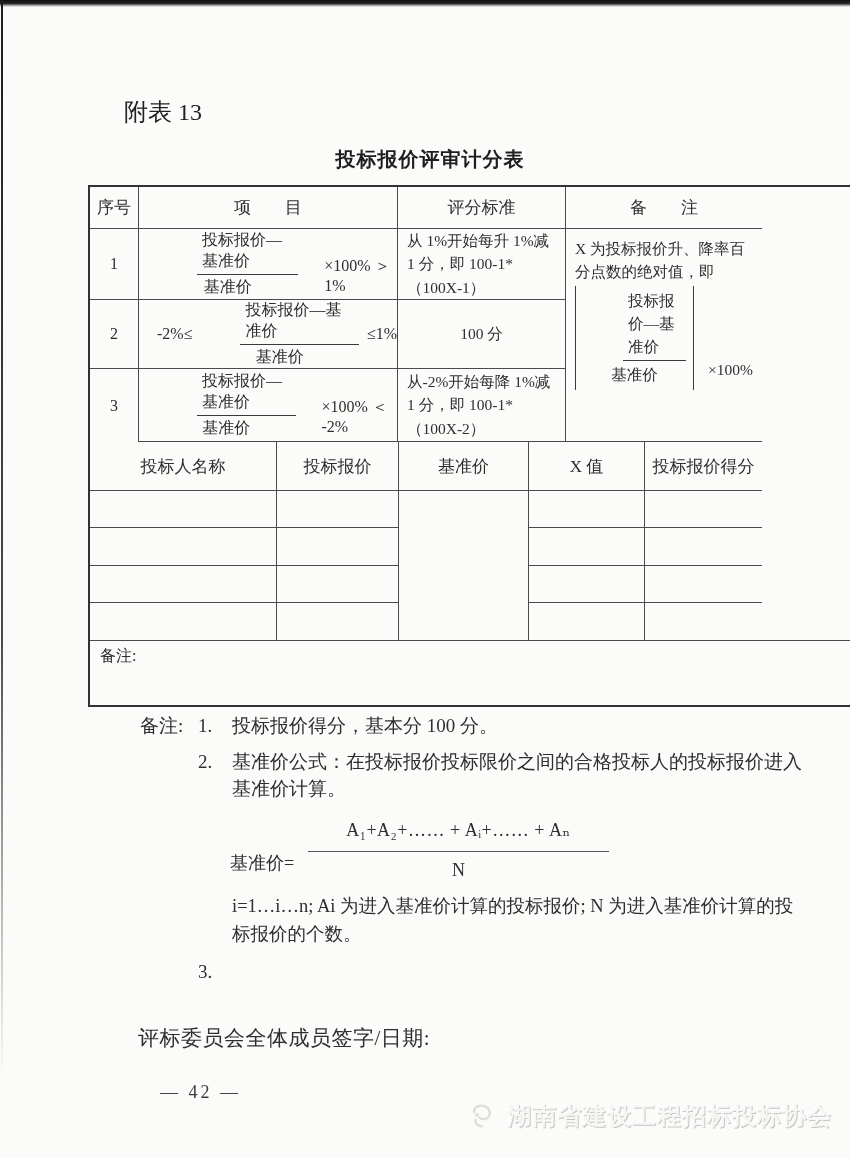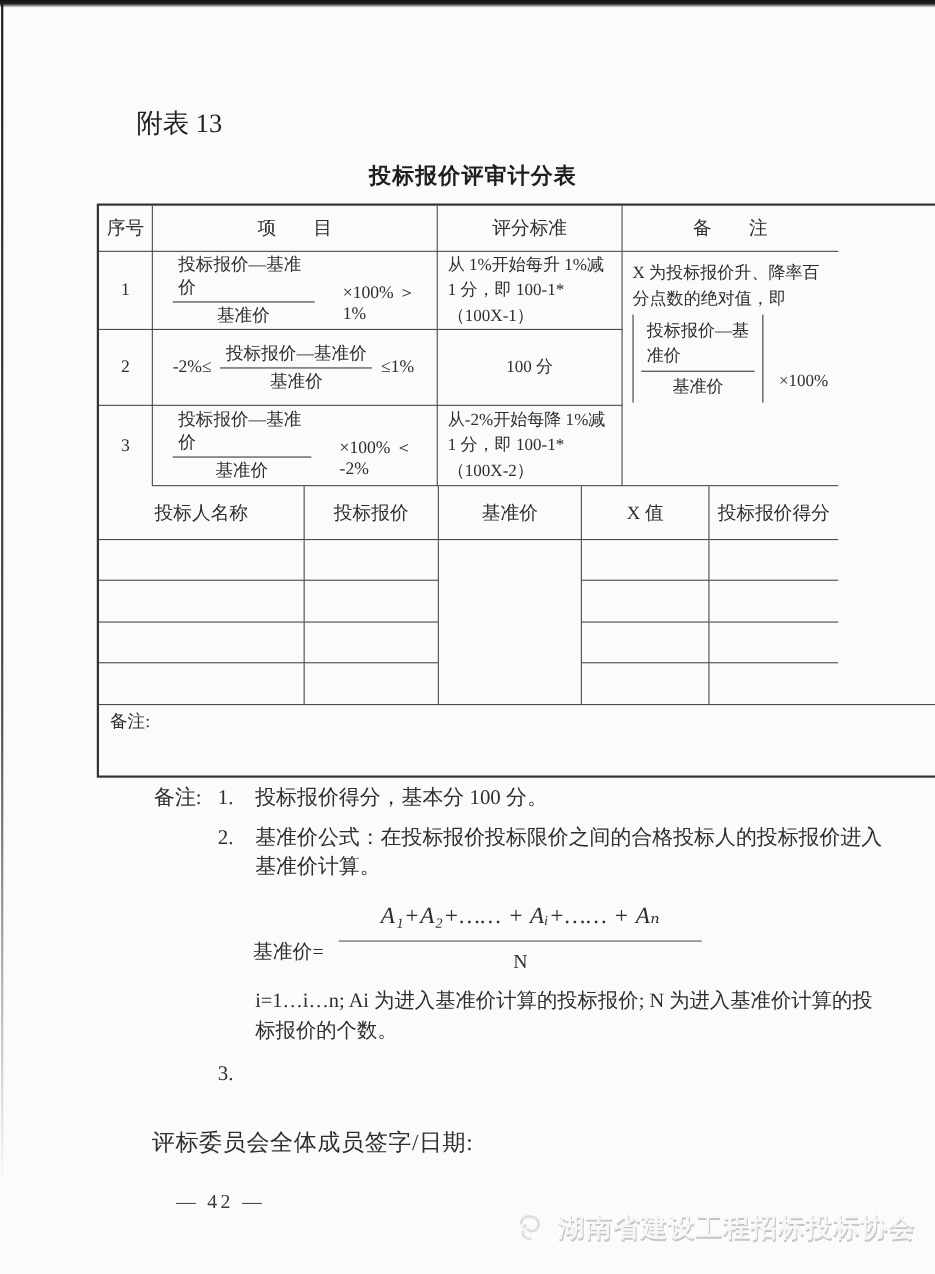--- a/index.html
+++ b/index.html
@@ -31,21 +31,21 @@
   .cell.no-bottom { border-bottom:none; }
   .cell.head { font-size:17px; }
   .cell.left { justify-content:flex-start; }
 
   .item-cell { padding-left:18px; }
   .crit-cell { padding:6px 9px; text-align:left; line-height:1.5; font-size:15.5px;
     align-items:center; justify-content:flex-start; }
   .crit-center { justify-content:center; text-align:center; }
 
   .frac { display:inline-flex; flex-direction:column; align-items:center; }
-  .frac .num { padding:0 5px 2px; border-bottom:1.6px solid #3a3a3a; }
+  .frac .num { padding:0 5px 2px; border-bottom:1.6px solid #3a3a3a;margin-left:40px; }
   .frac .den { padding-top:2px; }
   .expr-bottom { display:flex; align-items:flex-end; }
   .expr-bottom .suffix { margin-left:26px; padding-bottom:3px; }
   .expr-mid { display:flex; align-items:center; }
   .expr-mid .pre { margin-right:8px; }
   .expr-mid .post { margin-left:8px; }
 
   .note-cell { flex-direction:column; align-items:flex-start; justify-content:flex-start;
     padding:8px 9px; line-height:1.5; font-size:15.5px; }
   .abs-row { display:flex; align-items:flex-end; margin-top:2px; }
@@ -57,21 +57,21 @@
 
   
   .notes { position:absolute; left:140px; top:712px; width:690px; font-size:19px; line-height:1.45; }
   .note-row { display:flex; margin-bottom:8px; }
   .note-label { width:58px; flex:0 0 58px; }
   .note-num { width:34px; flex:0 0 34px; }
   .note-text { flex:1; max-width:572px; }
   .formula-block { display:flex; align-items:center; margin:14px 0 10px 90px; font-size:18px; }
   .formula-block .lhs { margin-right:14px; padding-top:26px; }
   .fformula { display:inline-flex; flex-direction:column; align-items:center; }
-  .fformula .num { padding:0 38px 8px; border-bottom:1.6px solid #555; font-size:21px; letter-spacing:.5px;font-style:italic; }
+  .fformula .num { padding:0 38px 8px; border-bottom:1.6px solid #555; font-size:18px; letter-spacing:.5px; }
   .fformula .den { padding-top:5px; }
   .ai-note { margin-left:92px; width:578px; font-size:18.5px; line-height:1.5; margin-bottom:10px; }
 
   .signature { position:absolute; left:138px; top:1024px; font-size:21px; letter-spacing:.5px; }
   .page-number { position:absolute; left:160px; top:1082px; font-size:18px; letter-spacing:3px; color:#3c3c3c; }
 
   .watermark { position:absolute; right:18px; top:1100px; display:flex; align-items:center; gap:7px; }
   .watermark .wm-text { font-size:24px; font-weight:bold; letter-spacing:1px;
     color:#f7f7f5; text-shadow:1px 1px 0 #c6c6c4, -1px -1px 0 #ffffff; }
 </style>

